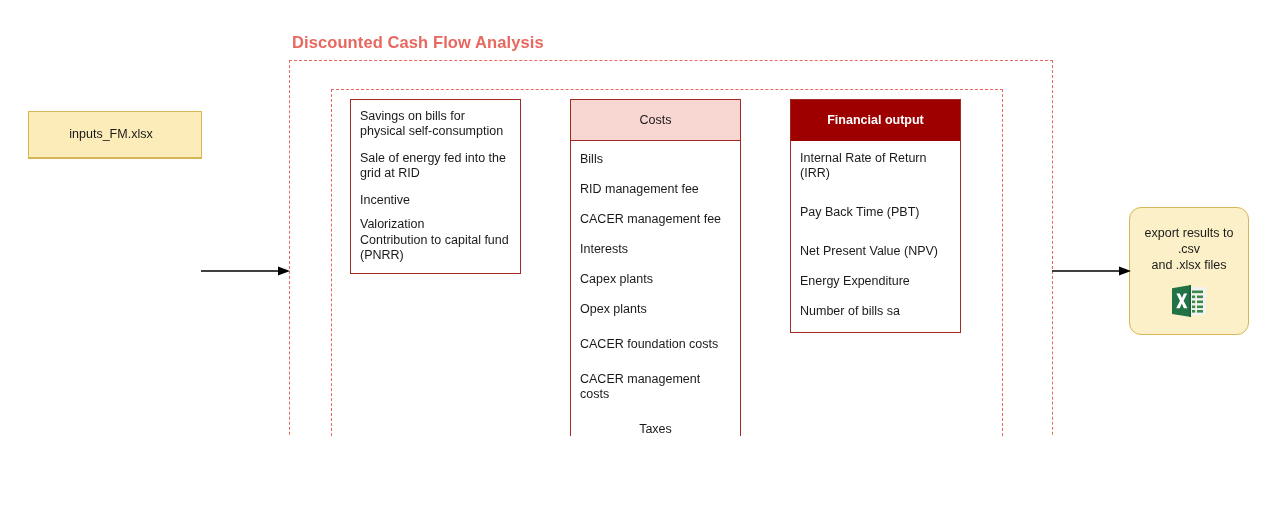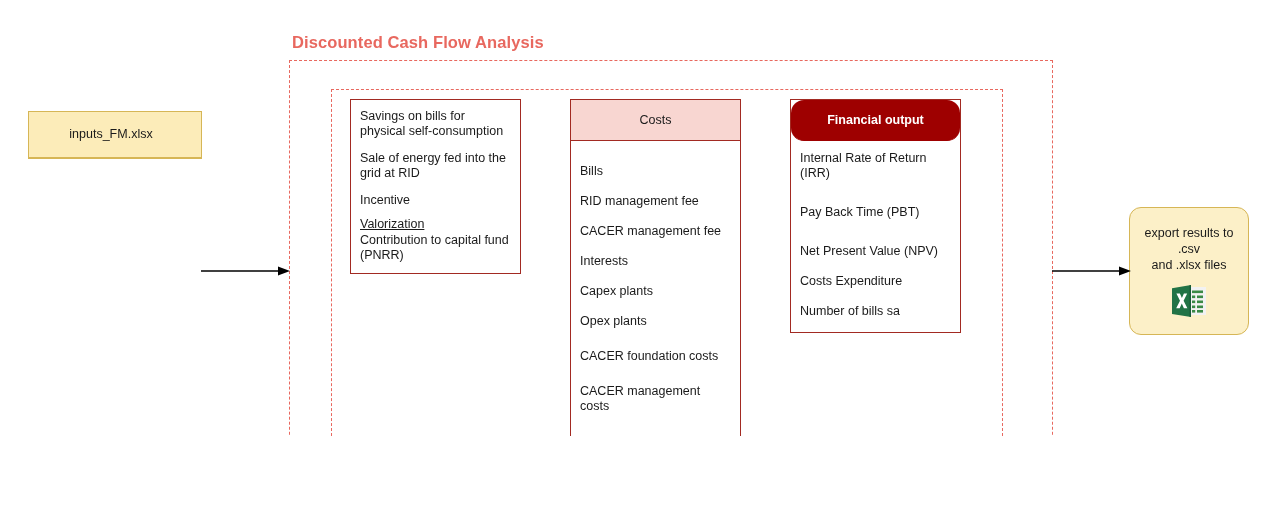--- a/index.html
+++ b/index.html
@@ -66,21 +66,20 @@
     background: #f8d6d1;
     border-bottom: 1px solid #a22a22;
     line-height: 1;
     padding: 14px 4px 13px 4px;
   }
   .card-header.dark {
     background: #9e0000;
     color: #ffffff;
     font-weight: bold;
     border-bottom: 1px solid #9e0000;
-    border-radius: 13px;
   }
   .card-body {
     padding: 8px 9px 8px 9px;
   }
   .card-body .row {
     font-size: 12.5px;
     color: #1a1a1a;
     line-height: 15px;
   }
 
@@ -105,26 +104,26 @@
   #inputs-card .card-body .row {
     margin-bottom: 15px;
   }
   #inputs-card .card-body .row:last-child { margin-bottom: 2px; }
 
   
   #revenues-card { left: 350px; top: 99px; width: 171px; }
   #revenues-card .card-body { padding: 9px 9px 10px 9px; }
   #revenues-card .card-body .row { margin-bottom: 12px; }
   #revenues-card .card-body .row:last-child { margin-bottom: 0; }
-  #revenues-card .card-body .row.tight { margin-bottom: 1px; text-decoration: underline; }
+  #revenues-card .card-body .row.tight { margin-bottom: 1px; }
   #revenues-card .card-body .row.gap { margin-bottom: 9px; }
 
   
   #costs-card { left: 570px; top: 99px; width: 171px; }
-  #costs-card .card-body { padding: 23px 9px 10px 9px; }
+  #costs-card .card-body { padding: 11px 9px 10px 9px; }
   #costs-card .card-body .row { margin-bottom: 15px; }
   #costs-card .card-body .row:last-child { margin-bottom: 2px; text-align: center; }
   #costs-card .card-body .row.wide { margin-bottom: 20px; }
 
   
   #financial-card { left: 790px; top: 99px; width: 171px; }
   #financial-card .card-body { padding: 10px 9px 10px 9px; }
   #financial-card .card-body .row { margin-bottom: 15px; }
   #financial-card .card-body .row.wide { margin-bottom: 24px; }
   #financial-card .card-body .row:last-child { margin-bottom: 3px; }
@@ -202,21 +201,21 @@
       <div class="row">Taxes</div>
     </div>
   </div>
 
   <div class="card" id="financial-card">
     <div class="card-header dark">Financial output</div>
     <div class="card-body">
       <div class="row wide">Internal Rate of Return (IRR)</div>
       <div class="row wide">Pay Back Time (PBT)</div>
       <div class="row">Net Present Value (NPV)</div>
-      <div class="row">Costs Expenditure</div>
+      <div class="row">Energy Expenditure</div>
       <div class="row">Number of bills sa</div>
     </div>
   </div>
 
   <div id="export-card">
     <div class="export-label">
       <span>export results to .csv</span><br>
       <span>and .xlsx files</span>
     </div>
     <svg class="excel-icon" viewBox="0 0 38 34">

